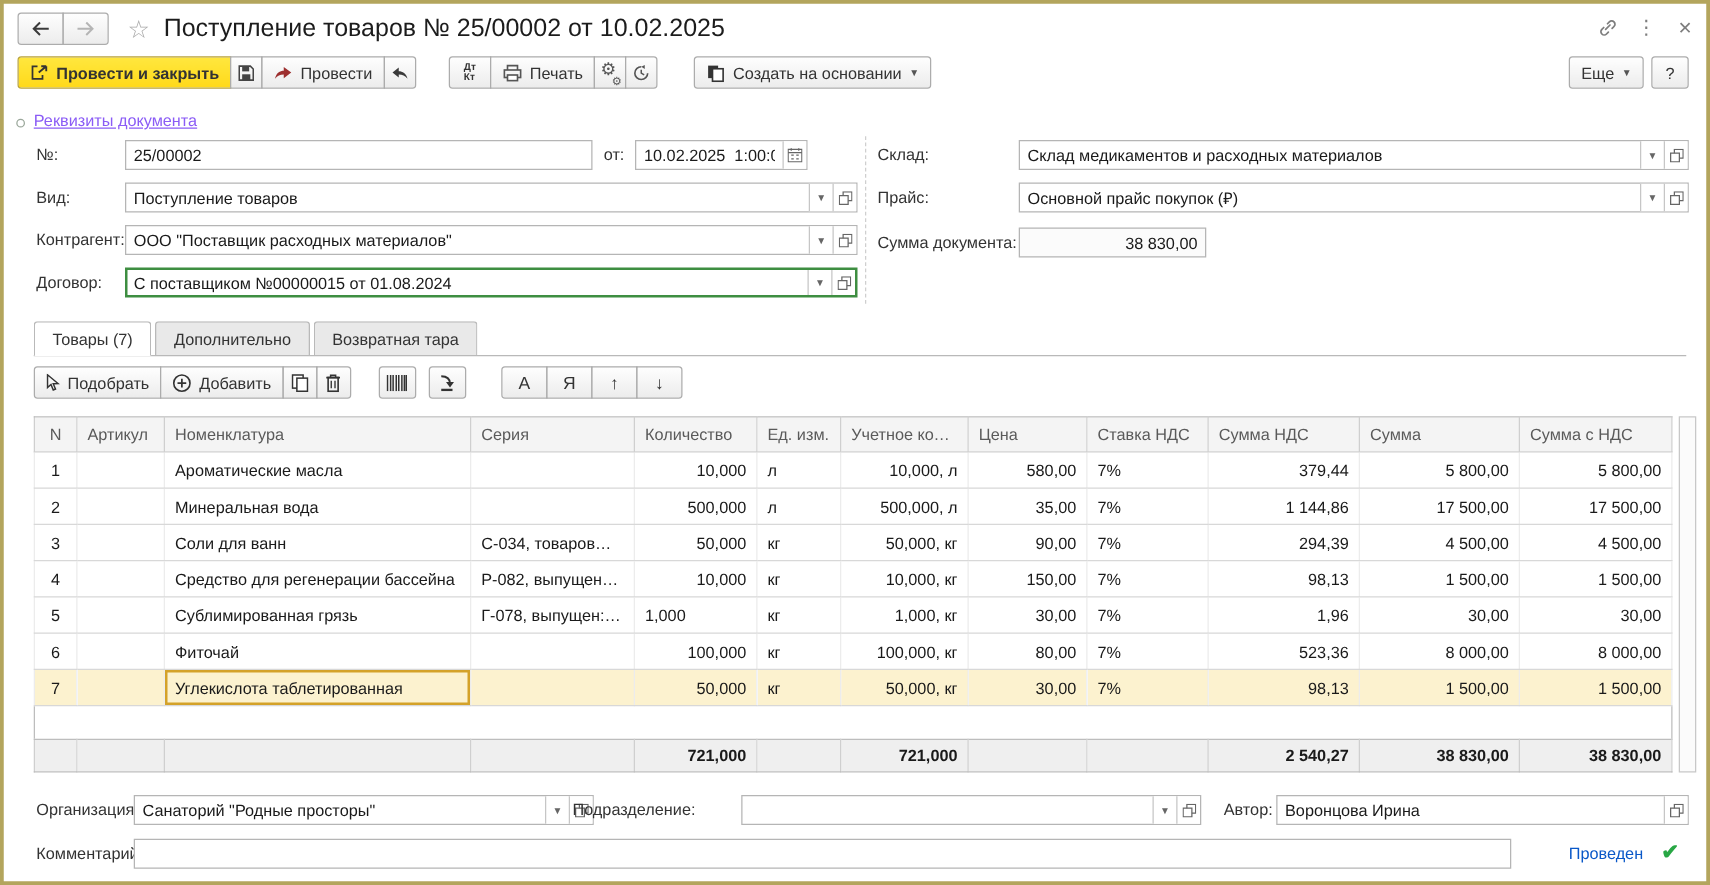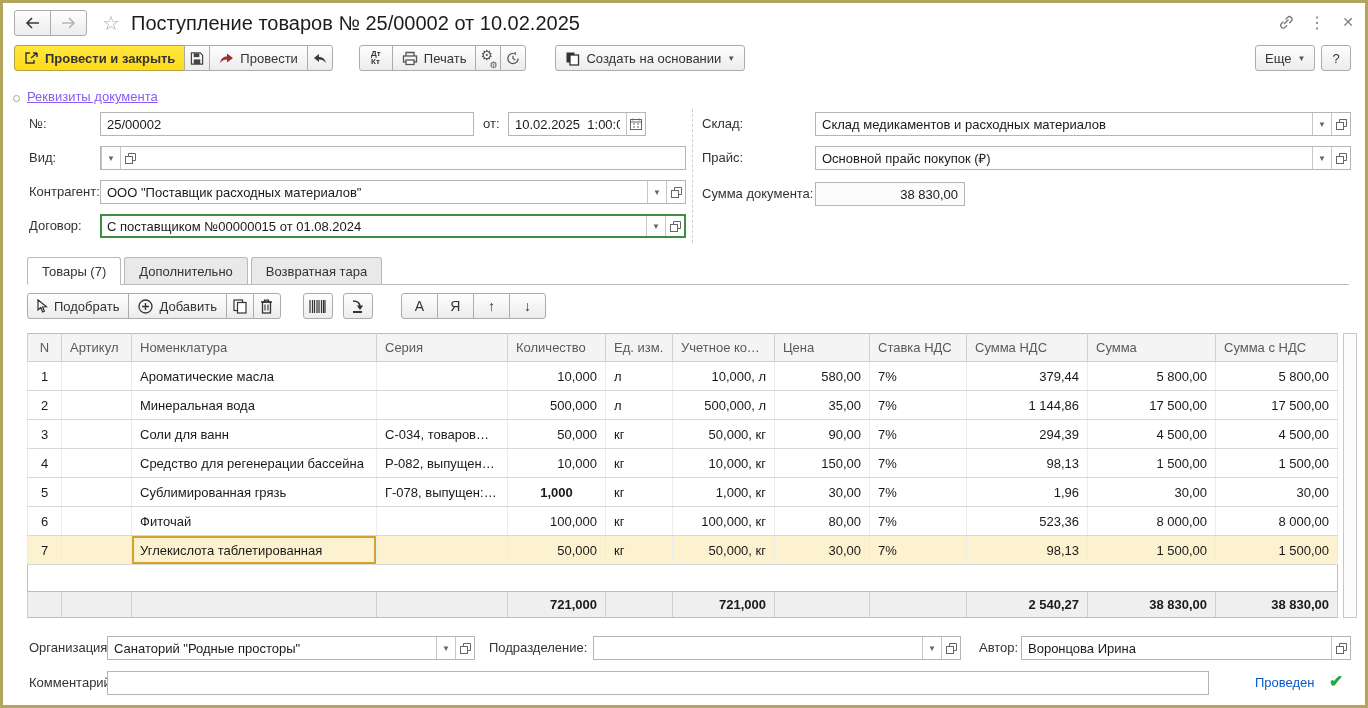--- a/index.html
+++ b/index.html
@@ -216,20 +216,21 @@
           <rect x="0.5" y="1.5" width="11" height="10" stroke="#666" fill="none"></rect>
           <path d="M0.5 4 H11.5" stroke="#666"></path>
           <path d="M3 0.5 V2.5 M9 0.5 V2.5" stroke="#666"></path>
           <path d="M3 6h2M7 6h2M3 9h2M7 9h2" stroke="#666"></path>
         </svg>
     </span>
   </div>
 
   <span class="abs flabel" style="left:26px; top:143px;">Вид:</span>
   <div class="fld abs" style="left:97px; top:143px; width:586px;">
+    <input value="Поступление товаров" style="">
     <span class="seg" style="font-size:8px;">▼</span>
     <span class="seg">
       <svg width="11" height="11" viewBox="0 0 11 11">
           <rect x="0.5" y="3.5" width="7" height="7" stroke="#666" fill="none"></rect>
           <path d="M3.5 3.5 V0.5 H10.5 V7.5 H7.5" stroke="#666" fill="none"></path>
         </svg>
     </span>
   </div>
 
   <span class="abs flabel" style="left:26px; top:177px;">Контрагент:</span>
@@ -441,21 +442,21 @@
             <td style="text-align: left;">7%</td>
             <td style="text-align: right;">98,13</td>
             <td style="text-align: right;">1 500,00</td>
             <td style="text-align: right;">1 500,00</td>
           </tr>
           <tr>
             <td style="text-align: center;">5</td>
             <td style="text-align: left;"></td>
             <td style="text-align: left;">Сублимированная грязь</td>
             <td style="text-align: left;">Г-078, выпущен:…</td>
-            <td style="text-align: center; font-weight: bold;">1,000</td>
+            <td style="text-align: left;">1,000</td>
             <td style="text-align: left;">кг</td>
             <td style="text-align: right;">1,000, кг</td>
             <td style="text-align: right;">30,00</td>
             <td style="text-align: left;">7%</td>
             <td style="text-align: right;">1,96</td>
             <td style="text-align: right;">30,00</td>
             <td style="text-align: right;">30,00</td>
           </tr>
           <tr>
             <td style="text-align: center;">6</td>
@@ -523,21 +524,21 @@
     <input value="Санаторий &quot;Родные просторы&quot;" style="">
     <span class="seg" style="font-size:8px;">▼</span>
     <span class="seg">
       <svg width="11" height="11" viewBox="0 0 11 11">
           <rect x="0.5" y="3.5" width="7" height="7" stroke="#666" fill="none"></rect>
           <path d="M3.5 3.5 V0.5 H10.5 V7.5 H7.5" stroke="#666" fill="none"></path>
         </svg>
     </span>
   </div>
 
-  <span class="abs flabel" style="left:486px; top:633px;">Подразделение:</span>
+  <span class="abs flabel" style="left:455px; top:633px;">Подразделение:</span>
   <div class="fld abs" style="left:590px; top:633px; width:368px;">
     <input value="" style="">
     <span class="seg" style="font-size:8px;">▼</span>
     <span class="seg">
       <svg width="11" height="11" viewBox="0 0 11 11">
           <rect x="0.5" y="3.5" width="7" height="7" stroke="#666" fill="none"></rect>
           <path d="M3.5 3.5 V0.5 H10.5 V7.5 H7.5" stroke="#666" fill="none"></path>
         </svg>
     </span>
   </div>

